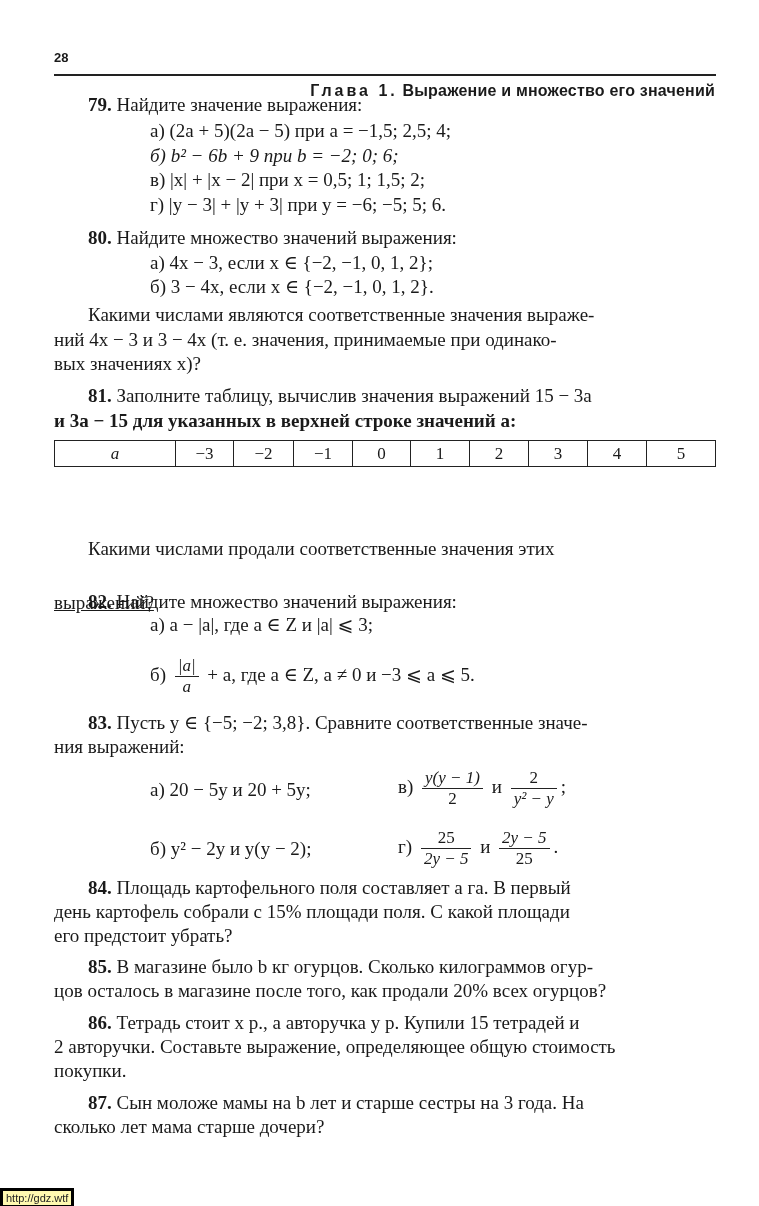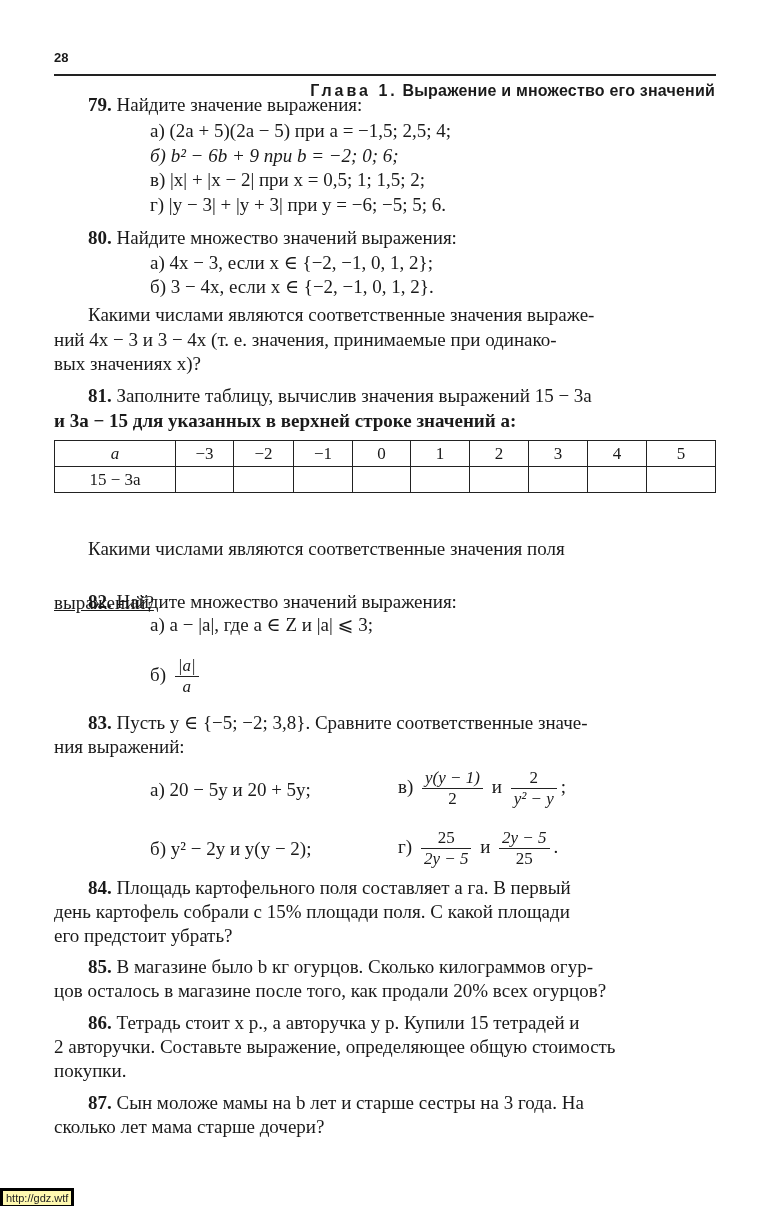--- a/index.html
+++ b/index.html
@@ -65,49 +65,38 @@
     <td style="width:57px;">−3</td>
     <td style="width:59px;">−2</td>
     <td style="width:58px;">−1</td>
     <td style="width:57px;">0</td>
     <td style="width:58px;">1</td>
     <td style="width:58px;">2</td>
     <td style="width:58px;">3</td>
     <td style="width:58px;">4</td>
     <td style="width:68px;">5</td>
   </tr>
-  <tr>
-    <td>15 − 3a</td>
-    <td></td>
-    <td></td>
-    <td></td>
-    <td></td>
-    <td></td>
-    <td></td>
-    <td></td>
-    <td></td>
-    <td></td>
-  </tr>
 </tbody>
   </table>
 
-<div class="line ind1" style="top:538px;">Какими числами являются соответственные значения поля</div>
+<div class="line ind1" style="top:538px;">Какими числами продали соответственные значения этих</div>
 <div class="line left" style="top:592px;text-decoration:underline;">выражений?</div>
 
 <div class="line ind1" style="top:591px;">
   <span class="b">82.</span>
   <span>Найдите множество значений выражения:</span>
 </div>
 <div class="line ind2" style="top:614px;">а) a − |a|, где a ∈ Z и |a| ⩽ 3;</div>
 <div class="line ind2" style="top:652px; line-height:46px;">
   <span>б)</span>
   <span class="frac">
     <span class="n it">|a|</span>
     <span class="d it">a</span>
   </span>
+  <span>+ a, где a ∈ Z, a ≠ 0 и −3 ⩽ a ⩽ 5.</span>
 </div>
 
 <div class="line ind1" style="top:712px;">
   <span class="b">83.</span>
   <span>Пусть y ∈ {−5; −2; 3,8}. Сравните соответственные значе-</span>
 </div>
 <div class="line left" style="top:736px;">ния выражений:</div>
 
 <div class="line ind2" style="top:779px;">а) 20 − 5y и 20 + 5y;</div>
 <div class="line" style="left:398px; top:764px; line-height:46px;">

